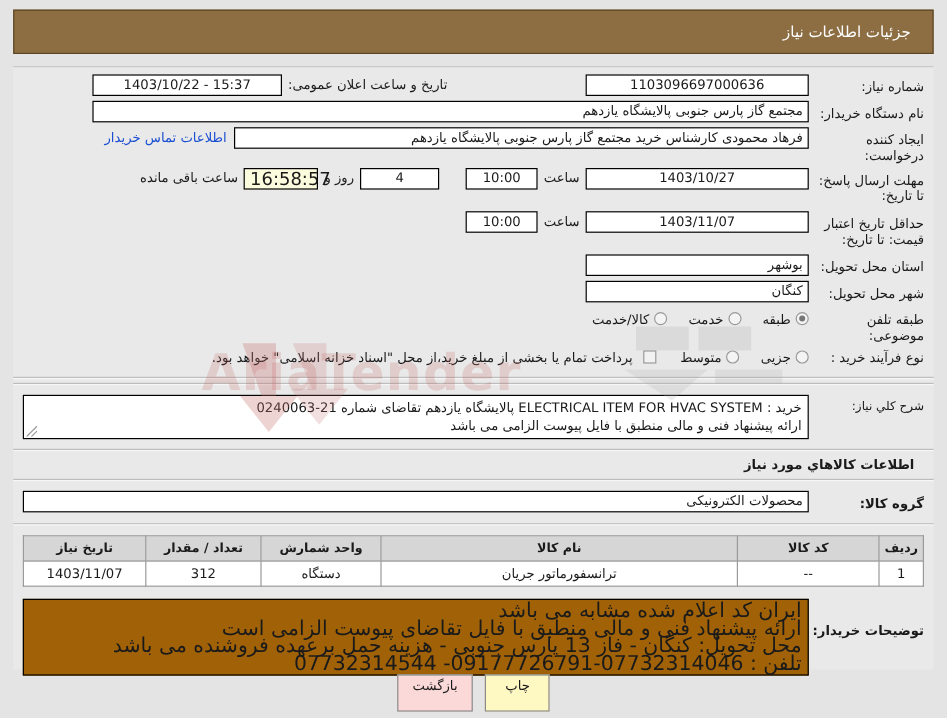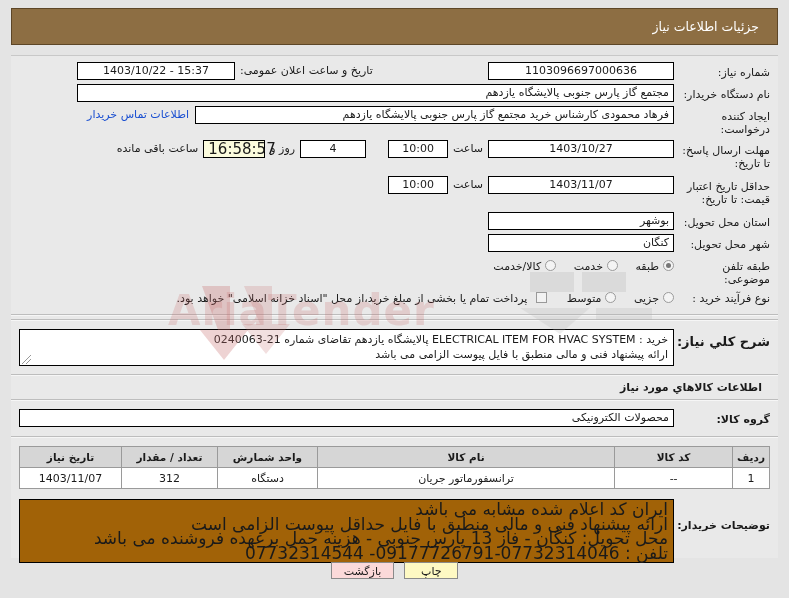--- a/index.html
+++ b/index.html
@@ -176,22 +176,22 @@
   }
 
   
   .descwrap {
     display: flex;
     align-items: flex-start;
     padding: 0 8px;
   }
   .desc-lbl {
     width: 96px;
-    font-weight: bold;
-    font-size: 13px;
+    font-weight: normal;
+    font-size: 10px;
     text-align: right;
     padding-top: 5px;
   }
   .desc-box {
     flex: 1;
     background: #ffffff;
     border: 1px solid #000000;
     min-height: 34px;
     padding: 2px 5px 3px 5px;
     font-size: 11px;
@@ -269,21 +269,21 @@
     position: absolute;
     left: 0; right: 0;
     top: 562px;
     display: flex;
     justify-content: center;
     gap: 10px;
     z-index: 4;
   }
   .btn {
     border: 1px solid #8a8a8a;
-    height: 17px;
+    height: 31px;
     min-width: 54px;
     font-size: 11px;
     line-height: 17px;
     text-align: center;
     padding: 0 12px;
     cursor: pointer;
     font-family: "DejaVu Sans", "Liberation Sans", sans-serif;
     color: #1a1a1a;
   }
   .btn.print { background: #fef9c3; }
@@ -440,21 +440,21 @@
             <td style="direction:ltr;">1403/11/07</td>
           </tr>
         </tbody>
       </table>
     </div>
 
     <div class="noteswrap" style="margin-top:10px;">
       <div class="notes-lbl">توضیحات خریدار:</div>
       <div class="notes-box">
         <div>ایران کد اعلام شده مشابه می باشد</div>
-        <div>ارائه پیشنهاد فنی و مالی منطبق با فایل حداقل پیوست الزامی است</div>
+        <div>ارائه پیشنهاد فنی و مالی منطبق با فایل تقاضای پیوست الزامی است</div>
         <div>محل تحویل: کنگان - فاز 13 پارس جنوبی - هزینه حمل برعهده فروشنده می باشد</div>
         <div>تلفن : 07732314046-09177726791- 07732314544</div>
       </div>
     </div>
 
   </div>
 
   <div class="footer">
     <div class="btn print">چاپ</div>
     <div class="btn back">بازگشت</div>

